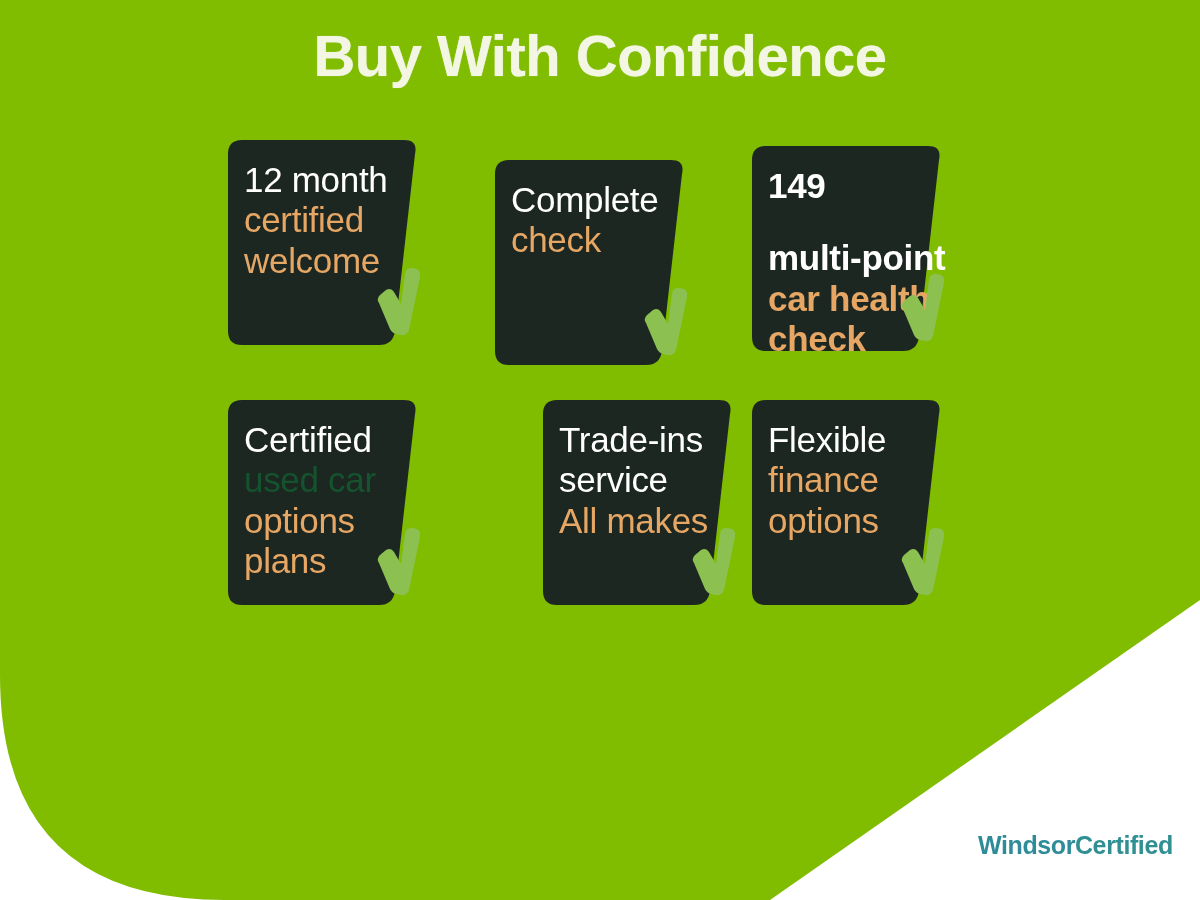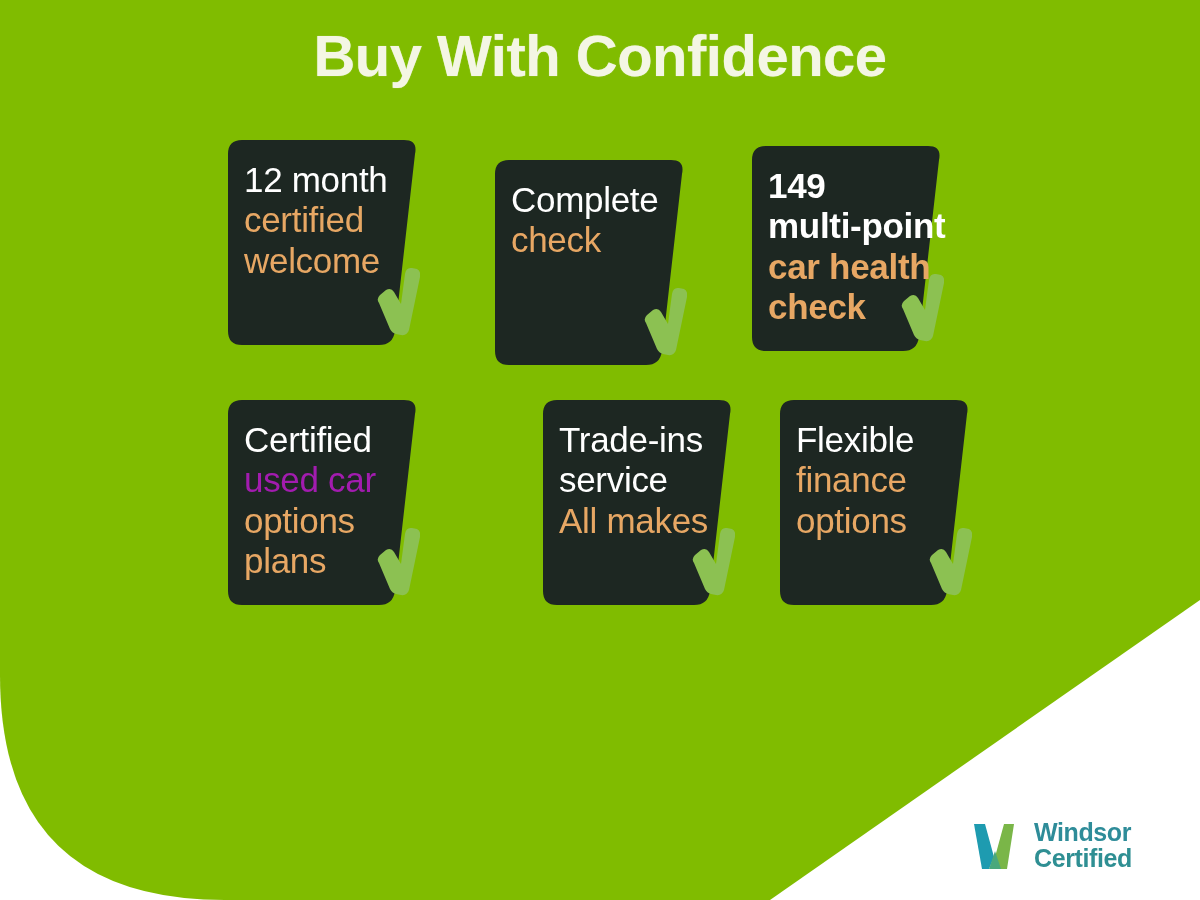--- a/index.html
+++ b/index.html
@@ -70,36 +70,36 @@
   .card .tick {
     position: absolute;
   }
 
   
   #card-0 { left: 228px; top: 140px; }
   #card-1 { left: 495px; top: 140px; margin-top: 20px; }
   #card-2 { left: 752px; top: 146px; font-weight: bold; }
   #card-3 { left: 228px; top: 400px; }
   #card-4 { left: 495px; top: 400px; margin-left: 48px; }
-  #card-5 { left: 752px; top: 400px; margin-left: 28px; }
+  #card-5 { left: 752px; top: 400px; }
 
   
   #brand-logo {
     position: absolute;
     left: 968px;
     top: 810px;
     width: 200px;
     height: 70px;
     display: flex;
     align-items: center;
     gap: 10px;
   }
   #brand-wordmark {
     display: flex;
-    flex-direction: column;
+    flex-direction: row;
     line-height: 1.04;
     font-size: 25px;
     font-weight: 600;
     letter-spacing: -0.4px;
     color: #2e8c99;
   }
   #brand-wordmark .brand-line-2 { color: #2f8f93; }
 </style>
 </head>
 <body>
@@ -139,36 +139,36 @@
       <path d="M 3 37 Q 0 33 4 29 L 10 24 Q 15 21 18 26 L 25 38 L 29 8 Q 30 1 36 2 L 41 3 Q 45 5 44 11 L 33 64 Q 31 70 25 69 L 20 68 Q 16 67 14 63 Z" fill="#8cc152"></path>
     </svg>
   </div>
 
   <div class="card" id="card-2">
     <svg class="shape" viewBox="0 0 190 205" preserveAspectRatio="none" aria-hidden="true">
       <path d="M 14 0 L 176 0 Q 190 0 187 14 L 167 191 Q 165 205 151 205 L 14 205 Q 0 205 0 191 L 0 14 Q 0 0 14 0 Z" fill="#1d2722"></path>
     </svg>
     <div class="card-text">
         <span class="line white" style="color: rgb(255, 255, 255);">149</span>
-        <span class="line white" style="color: rgb(255, 255, 255);">multi-point</span>
+        <span class="line white" style="color: rgb(255, 255, 255); margin-top: 32px;">multi-point</span>
         <span class="line accent" style="color: rgb(231, 167, 100);">car health</span>
         <span class="line accent" style="color: rgb(231, 167, 100);">check</span>
       </div>
     <svg class="tick" style="left:148px; top:126px;" width="44" height="70" viewBox="0 0 44 70" aria-hidden="true">
       <path d="M 3 37 Q 0 33 4 29 L 10 24 Q 15 21 18 26 L 25 38 L 29 8 Q 30 1 36 2 L 41 3 Q 45 5 44 11 L 33 64 Q 31 70 25 69 L 20 68 Q 16 67 14 63 Z" fill="#8cc152"></path>
     </svg>
   </div>
 
   <div class="card" id="card-3">
     <svg class="shape" viewBox="0 0 190 205" preserveAspectRatio="none" aria-hidden="true">
       <path d="M 14 0 L 176 0 Q 190 0 187 14 L 167 191 Q 165 205 151 205 L 14 205 Q 0 205 0 191 L 0 14 Q 0 0 14 0 Z" fill="#1d2722"></path>
     </svg>
     <div class="card-text">
         <span class="line white" style="color: rgb(255, 255, 255);">Certified</span>
-        <span class="line white" style="color: #a21caf;">used car</span>
+        <span class="line white" style="color: #14532d;">used car</span>
         <span class="line accent" style="color: rgb(231, 167, 100);">options</span>
         <span class="line accent" style="color: rgb(231, 167, 100);">plans</span>
       </div>
     <svg class="tick" style="left:148px; top:126px;" width="44" height="70" viewBox="0 0 44 70" aria-hidden="true">
       <path d="M 3 37 Q 0 33 4 29 L 10 24 Q 15 21 18 26 L 25 38 L 29 8 Q 30 1 36 2 L 41 3 Q 45 5 44 11 L 33 64 Q 31 70 25 69 L 20 68 Q 16 67 14 63 Z" fill="#8cc152"></path>
     </svg>
   </div>
 
   <div class="card" id="card-4">
     <svg class="shape" viewBox="0 0 190 205" preserveAspectRatio="none" aria-hidden="true">

